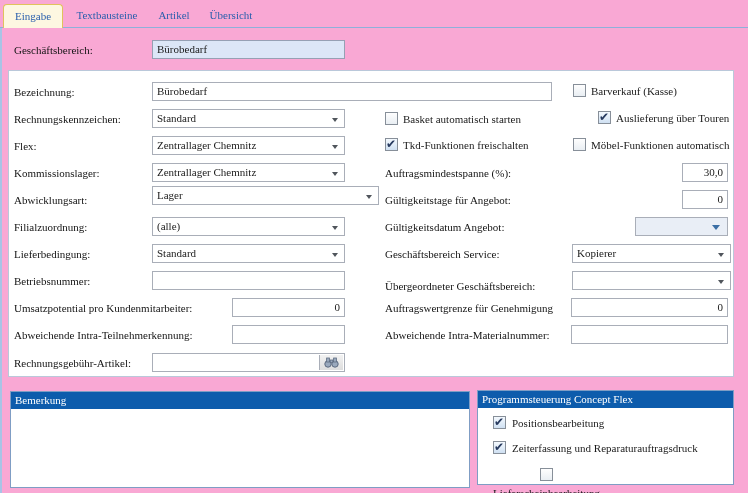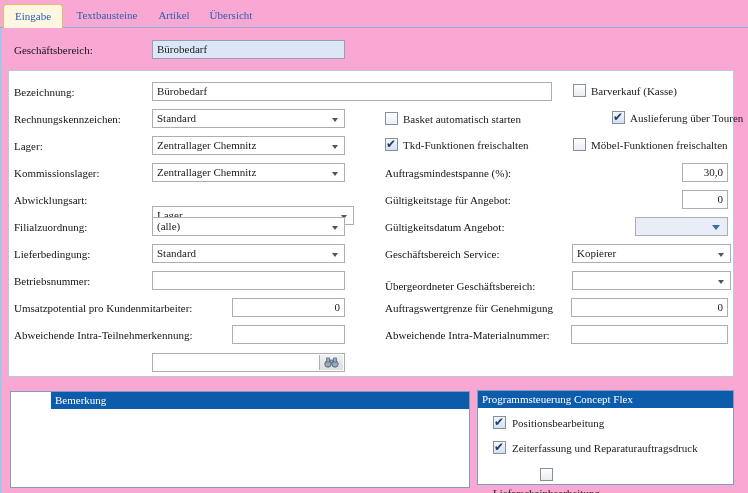--- a/index.html
+++ b/index.html
@@ -86,34 +86,34 @@
 
   <div class="lbl" style="left:14px;top:86px;">Bezeichnung:</div>
   <div class="field" style="left:152px;top:82px;width:400px;">Bürobedarf</div>
 
   <div class="lbl" style="left:14px;top:113px;">Rechnungskennzeichen:</div>
   <div class="field combo" style="left:152px;top:109px;width:193px;">
     <span class="val">Standard</span>
     <span class="arrow"></span>
   </div>
 
-  <div class="lbl" style="left:14px;top:140px;">Lager:</div>
+  <div class="lbl" style="left:14px;top:140px;">Flex:</div>
   <div class="field combo" style="left:152px;top:136px;width:193px;">
     <span class="val">Zentrallager Chemnitz</span>
     <span class="arrow"></span>
   </div>
 
   <div class="lbl" style="left:14px;top:167px;">Kommissionslager:</div>
   <div class="field combo" style="left:152px;top:163px;width:193px;">
     <span class="val">Zentrallager Chemnitz</span>
     <span class="arrow"></span>
   </div>
 
   <div class="lbl" style="left:14px;top:194px;">Abwicklungsart:</div>
-  <div class="field combo" style="left:152px;top:186px;width:202px;margin-top:20px;">
+  <div class="field combo" style="left:152px;top:186px;width:227px;">
     <span class="val">Lager</span>
     <span class="arrow"></span>
   </div>
 
   <div class="lbl" style="left:14px;top:221px;">Filialzuordnung:</div>
   <div class="field combo" style="left:152px;top:217px;width:193px;">
     <span class="val">(alle)</span>
     <span class="arrow"></span>
   </div>
 
@@ -125,20 +125,21 @@
 
   <div class="lbl" style="left:14px;top:275px;text-align:right;">Betriebsnummer:</div>
   <div class="field" style="left:152px;top:271px;width:193px;"></div>
 
   <div class="lbl" style="left:14px;top:302px;">Umsatzpotential pro Kundenmitarbeiter:</div>
   <div class="field num" style="left:232px;top:298px;width:113px;">0</div>
 
   <div class="lbl" style="left:14px;top:329px;">Abweichende Intra-Teilnehmerkennung:</div>
   <div class="field" style="left:232px;top:325px;width:113px;"></div>
 
+  <div class="lbl" style="left:14px;top:357px;">Rechnungsgebühr-Artikel:</div>
   <div class="field" style="left:152px;top:353px;width:193px;">
     <span></span>
     <span class="lookup-btn">
       <svg width="15" height="11" viewBox="0 0 15 11">
         <circle cx="4" cy="7" r="3.2" fill="#9aa9bd" stroke="#5d6b80" stroke-width="1"></circle>
         <circle cx="11" cy="7" r="3.2" fill="#9aa9bd" stroke="#5d6b80" stroke-width="1"></circle>
         <rect x="2.6" y="1" width="2.8" height="4" fill="#9aa9bd" stroke="#5d6b80" stroke-width="0.8"></rect>
         <rect x="9.6" y="1" width="2.8" height="4" fill="#9aa9bd" stroke="#5d6b80" stroke-width="0.8"></rect>
         <rect x="6.2" y="3" width="2.6" height="2.4" fill="#9aa9bd" stroke="#5d6b80" stroke-width="0.8"></rect>
       </svg>
@@ -151,27 +152,27 @@
   </div>
   <div class="cbrow" style="left:385px;top:137px;justify-content:flex-end;">
     <span class="cb checked"></span>
     <span>Tkd-Funktionen freischalten</span>
   </div>
 
   <div class="cbrow" style="left:573px;top:83px;">
     <span class="cb"></span>
     <span>Barverkauf (Kasse)</span>
   </div>
-  <div class="cbrow" style="left:596px;top:110px;padding-left:16px;">
+  <div class="cbrow" style="left:582px;top:110px;padding-left:16px;">
     <span class="cb checked"></span>
     <span>Auslieferung über Touren</span>
   </div>
   <div class="cbrow" style="left:573px;top:137px;">
     <span class="cb"></span>
-    <span>Möbel-Funktionen freischalten</span>
+    <span>Möbel-Funktionen automatisch</span>
   </div>
 
   <div class="lbl" style="left:385px;top:167px;">Auftragsmindestspanne (%):</div>
   <div class="field num" style="left:682px;top:163px;width:46px;">30,0</div>
 
   <div class="lbl" style="left:385px;top:194px;text-align:center;">Gültigkeitstage für Angebot:</div>
   <div class="field num" style="left:682px;top:190px;width:46px;">0</div>
 
   <div class="lbl" style="left:385px;top:221px;">Gültigkeitsdatum Angebot:</div>
   <div class="field combo datecombo" style="left:635px;top:217px;width:93px;">
@@ -190,21 +191,21 @@
     <span class="val"></span>
     <span class="arrow"></span>
   </div>
 
   <div class="lbl" style="left:385px;top:302px;">Auftragswertgrenze für Genehmigung</div>
   <div class="field num" style="left:571px;top:298px;width:157px;">0</div>
 
   <div class="lbl" style="left:385px;top:329px;">Abweichende Intra-Materialnummer:</div>
   <div class="field" style="left:571px;top:325px;width:157px;"></div>
 
-  <div class="panel" style="left:10px;top:391px;width:460px;height:97px;padding-left:40px;">
+  <div class="panel" style="left:10px;top:391px;width:460px;height:97px;">
     <div class="panel-header">Bemerkung</div>
     <div class="panel-body" style="height:78px;"></div>
   </div>
 
   <div class="panel" style="left:477px;top:390px;width:257px;height:95px;">
     <div class="panel-header">Programmsteuerung Concept Flex</div>
     <div class="panel-body" style="height:76px;">
       <div class="pcb" style="left:15px;top:8px;">
         <span class="cb checked"></span>
         <span>Positionsbearbeitung</span>

